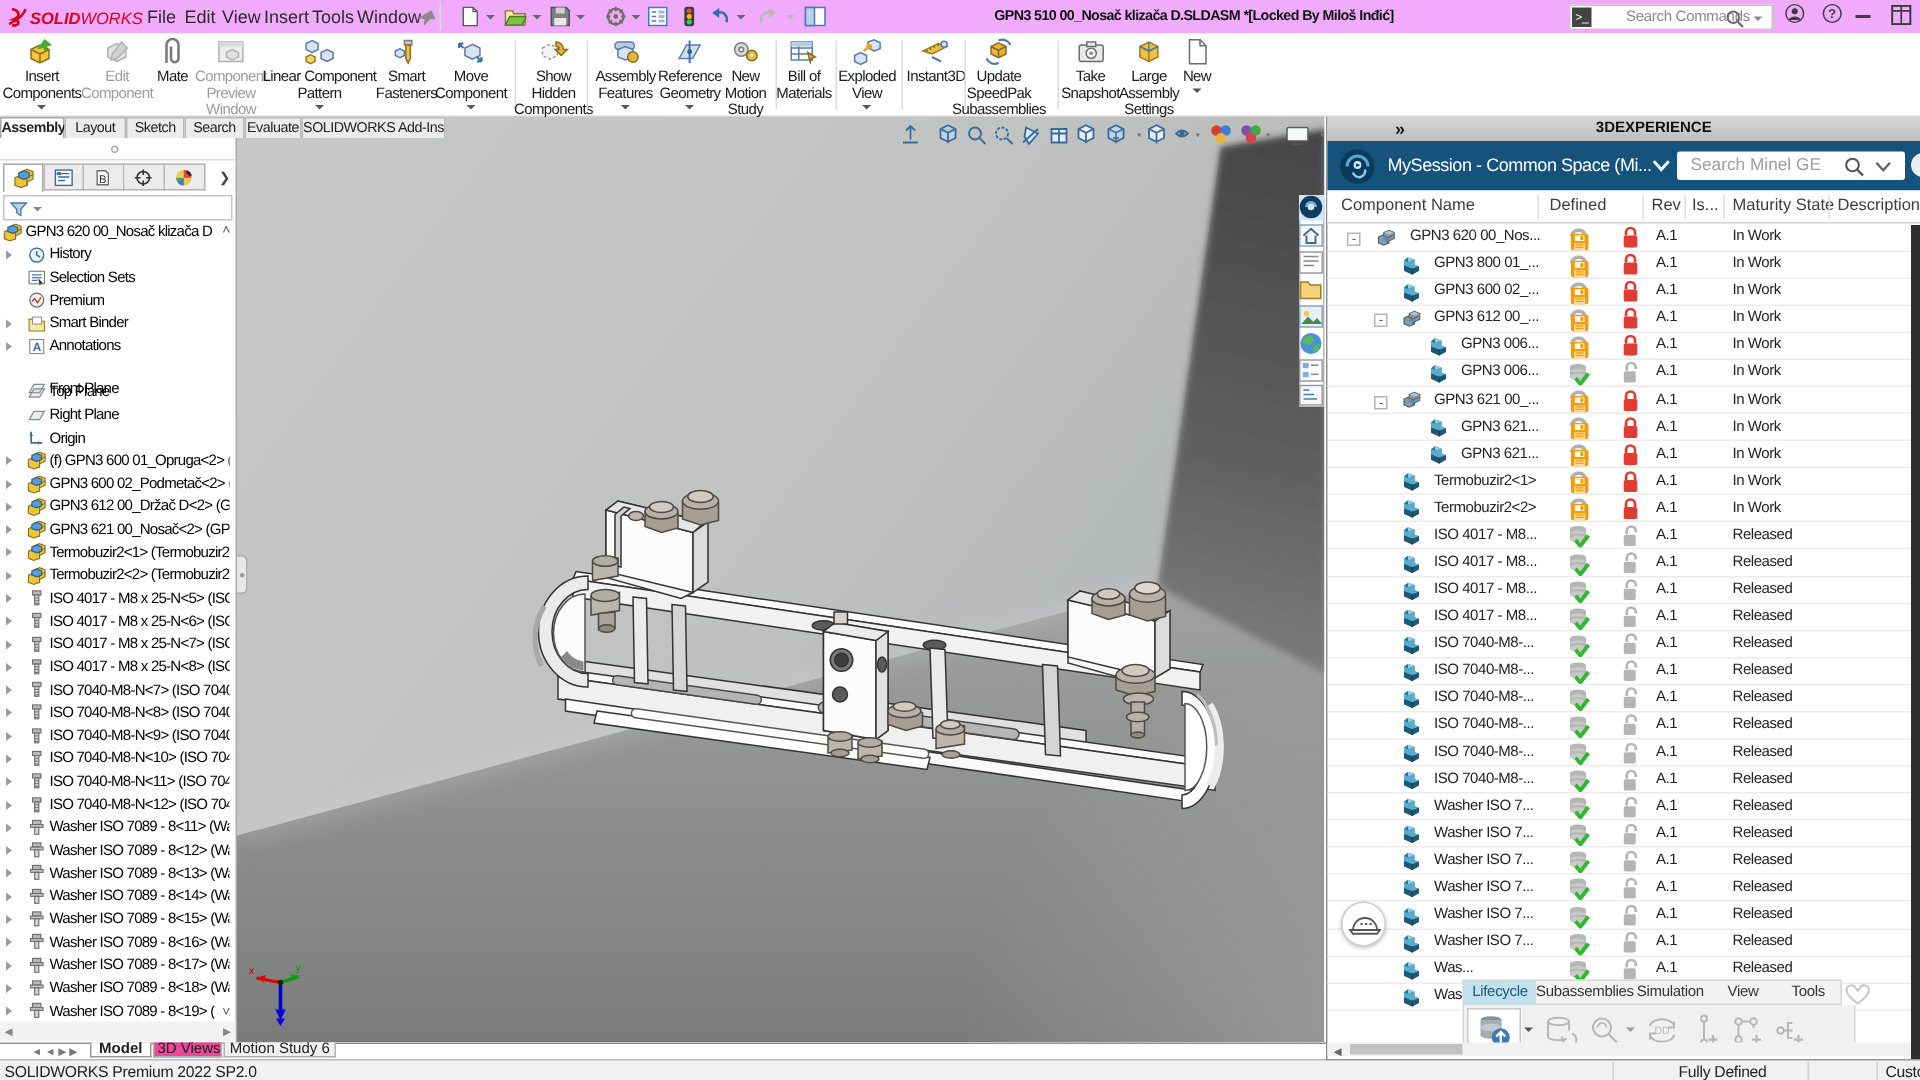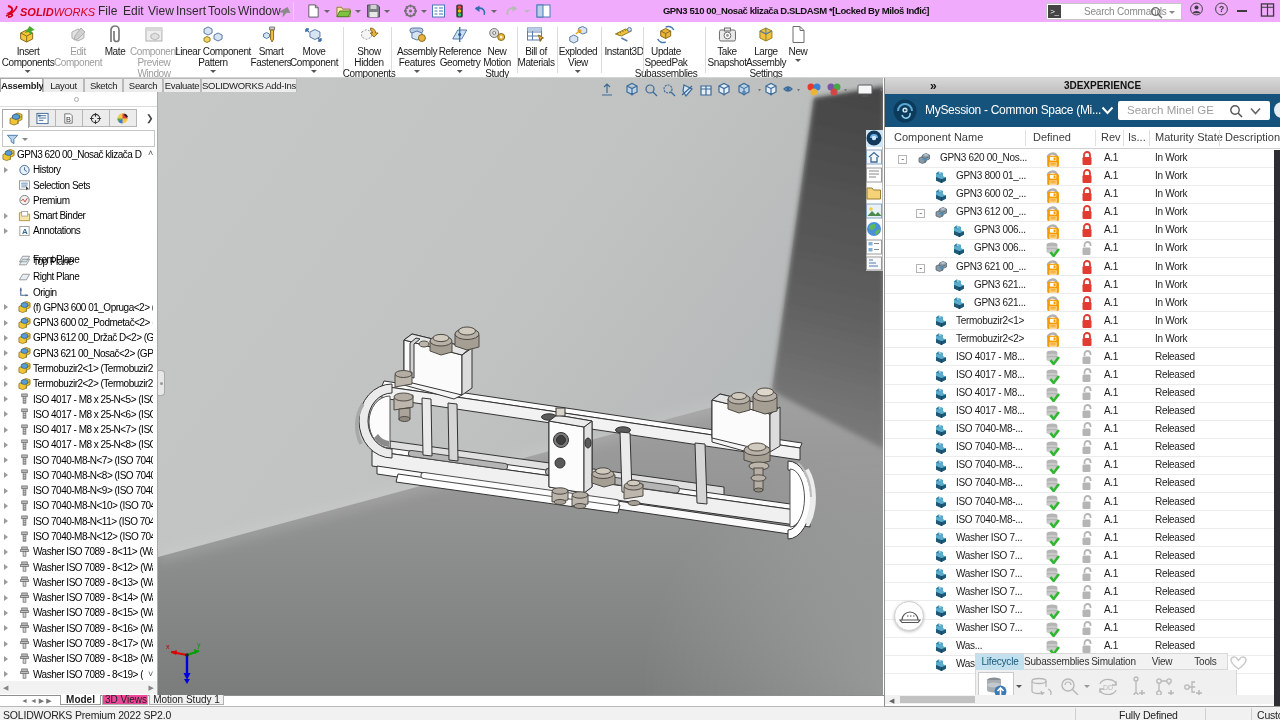--- a/index.html
+++ b/index.html
@@ -878,21 +878,21 @@
     <div style="position:absolute;left:0;top:589px;width:158px;height:13px;background:#f2f2f2">
       <div style="position:absolute;left:3px;top:3px;font-size:7px;color:#888">◀</div>
       <div style="position:absolute;right:4px;top:3px;font-size:7px;color:#888">▶</div>
     </div>
   </div>
   <div id="bottomtabs">
     <div style="position:absolute;left:0;top:0;width:884px;height:1px;background:#8f8f8f"></div>
     <div style="position:absolute;left:21px;top:2px;color:#777;font-size:7px;letter-spacing:2px">◄◄▶▶</div>
     <div style="position:absolute;left:60px;top:0;width:41px;height:10px;background:#fff;border:1px solid #9a9a9a;border-top:none;font-weight:bold;text-align:center;line-height:10px">Model</div>
     <div style="position:absolute;left:102px;top:0;width:46px;height:10px;background:#ec4899;border:1px solid #b0b0b0;border-top:none;text-align:right;line-height:10px">3D Views</div>
-    <div style="position:absolute;left:149px;top:0;width:75px;height:10px;background:#f1f1f1;border:1px solid #b0b0b0;border-top:none;text-align:center;line-height:10px">Motion Study 1</div>
+    <div style="position:absolute;left:149px;top:0;width:75px;height:10px;background:#f1f1f1;border:1px solid #b0b0b0;border-top:none;text-align:center;line-height:10px">Motion Study 6</div>
   </div>
   <div id="statusbar">
     <div style="position:absolute;left:3px;top:2px">SOLIDWORKS Premium 2022 SP2.0</div>
     <div style="position:absolute;left:1119px;top:2px">Fully Defined</div>
     <div style="position:absolute;left:1257px;top:2px">Custo</div>
     <div style="position:absolute;left:1075px;top:1px;width:1px;height:12px;background:#d0d0d0"></div>
     <div style="position:absolute;left:1205px;top:1px;width:1px;height:12px;background:#d0d0d0"></div>
     <div style="position:absolute;left:1251px;top:1px;width:1px;height:12px;background:#d0d0d0"></div>
   </div>
   <div id="rightpanel">

